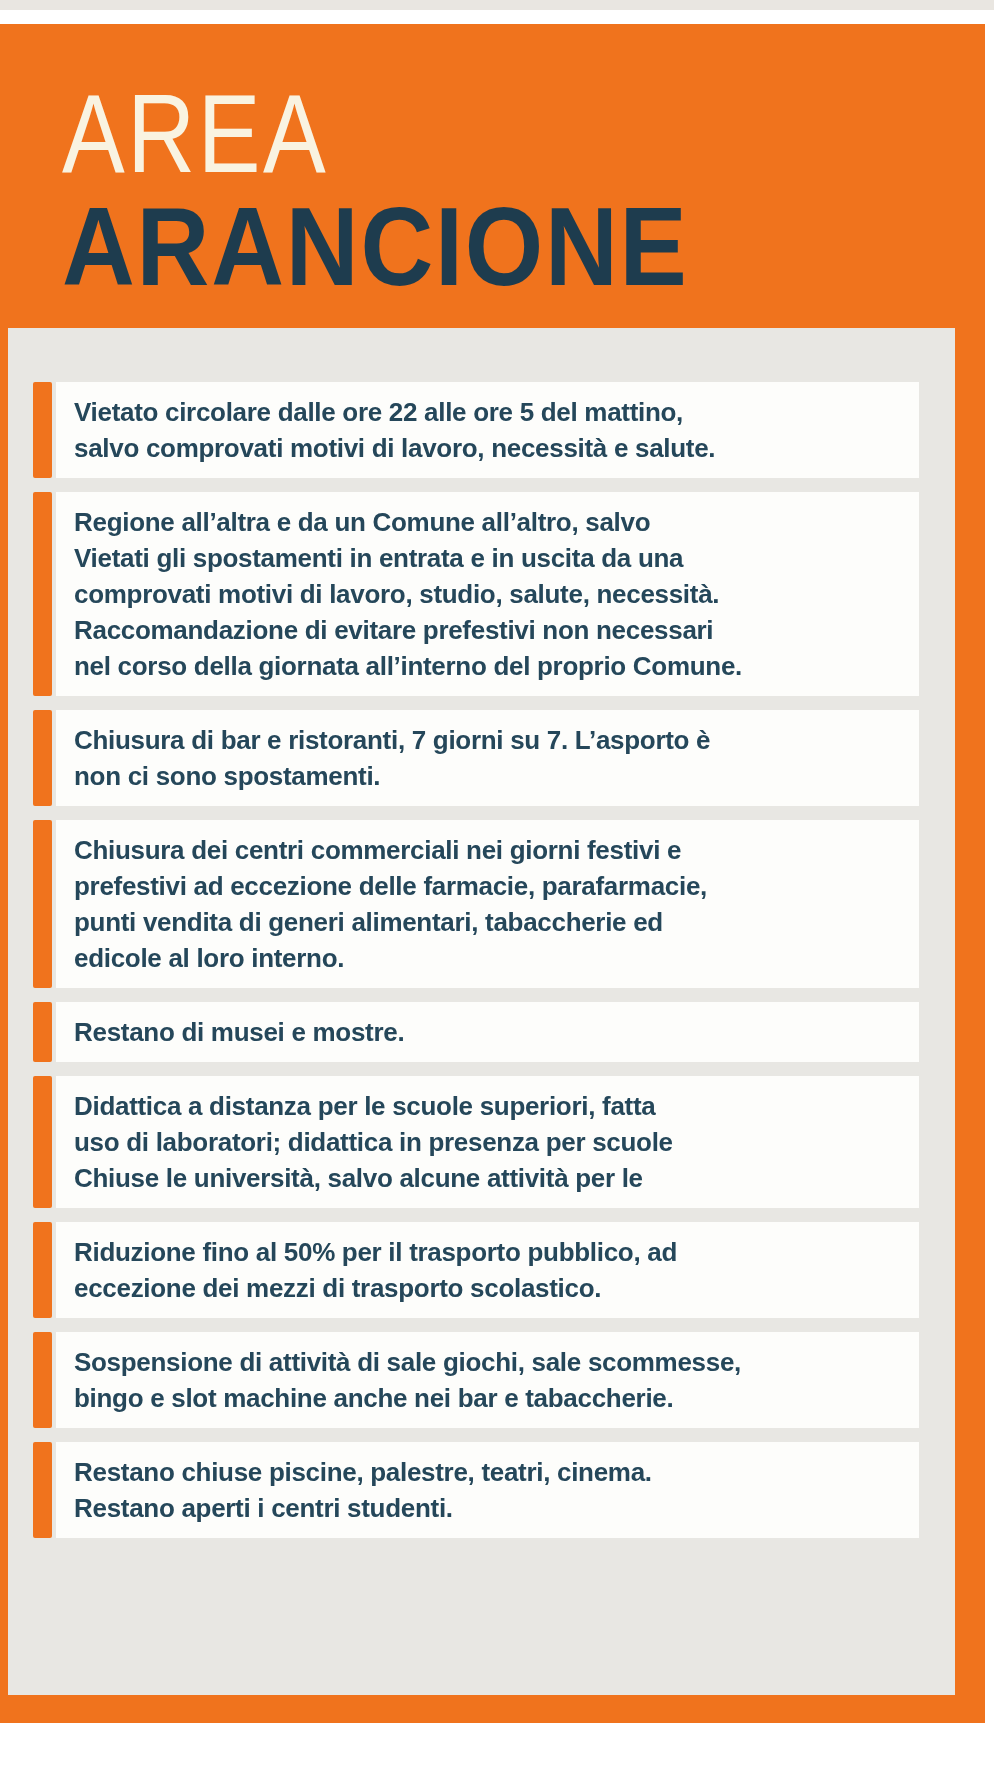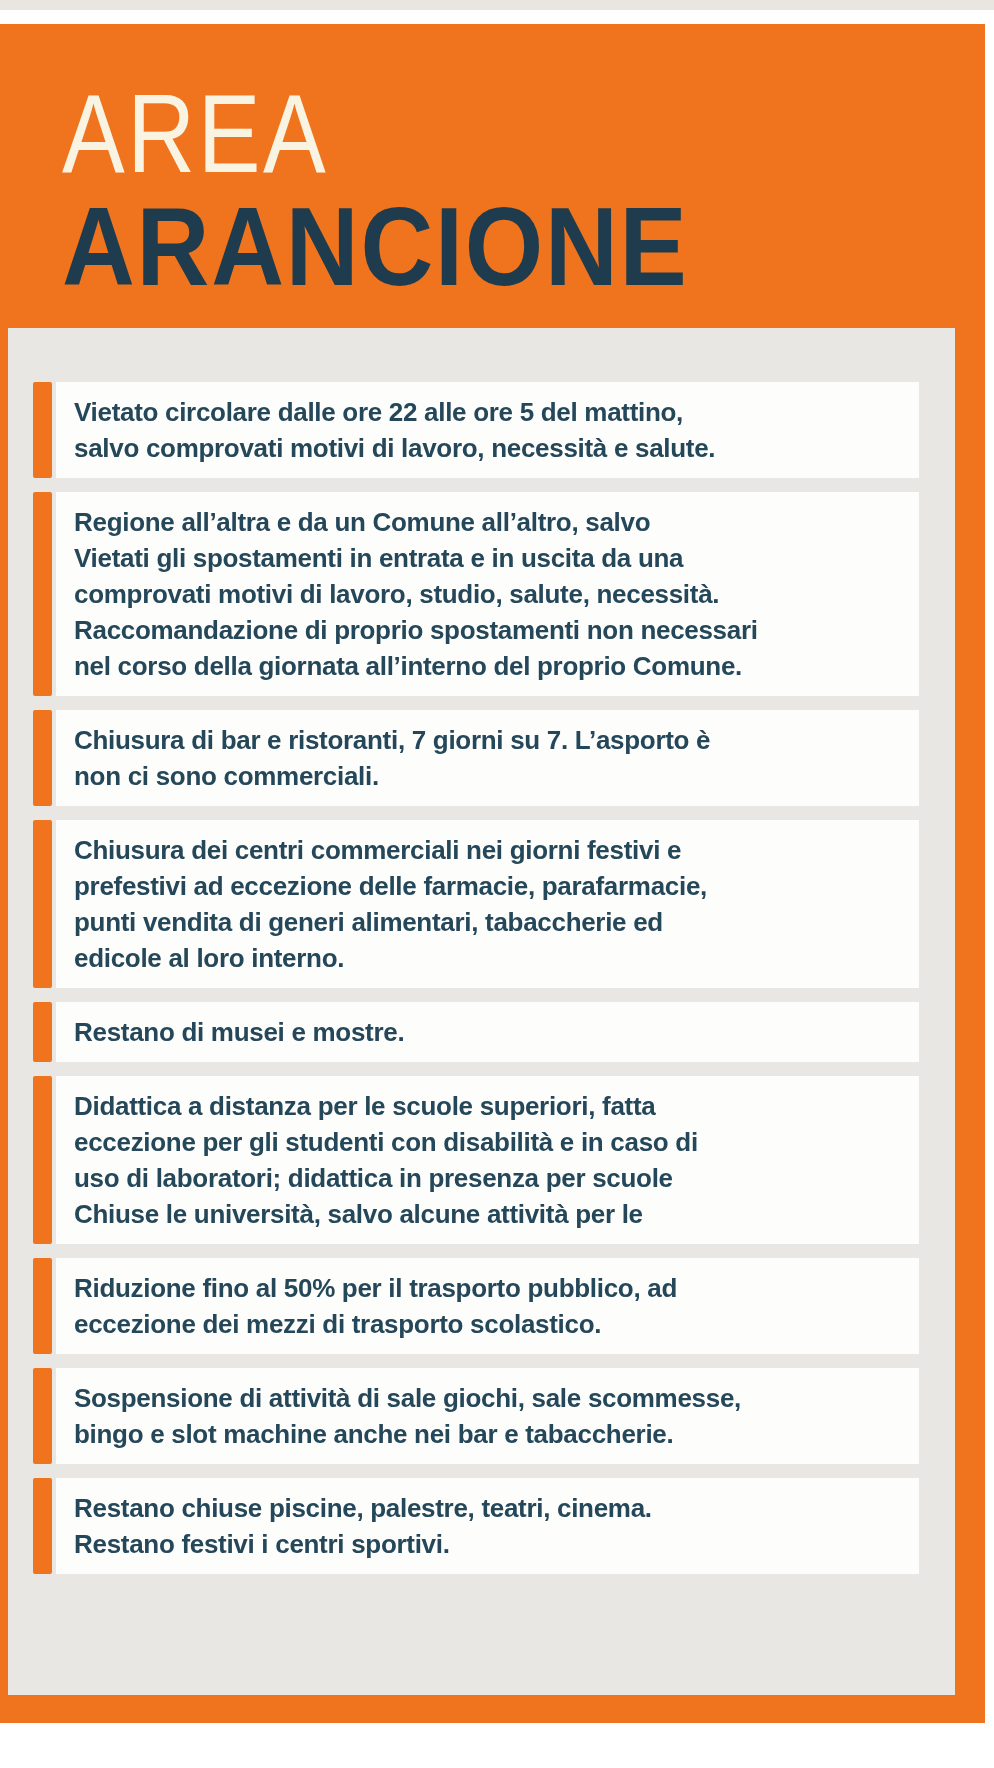--- a/index.html
+++ b/index.html
@@ -111,30 +111,30 @@
         <div class="rule-line">salvo comprovati motivi di lavoro, necessità e salute.</div>
       </div>
     </div>
 
     <div class="rule">
       <div class="rule-bar"></div>
       <div class="rule-card">
         <div class="rule-line">Regione all’altra e da un Comune all’altro, salvo</div>
         <div class="rule-line">Vietati gli spostamenti in entrata e in uscita da una</div>
         <div class="rule-line">comprovati motivi di lavoro, studio, salute, necessità.</div>
-        <div class="rule-line">Raccomandazione di proprio spostamenti non necessari</div>
+        <div class="rule-line">Raccomandazione di evitare prefestivi non necessari</div>
         <div class="rule-line">nel corso della giornata all’interno del proprio Comune.</div>
       </div>
     </div>
 
     <div class="rule">
       <div class="rule-bar"></div>
       <div class="rule-card">
         <div class="rule-line">Chiusura di bar e ristoranti, 7 giorni su 7. L’asporto è</div>
-        <div class="rule-line">non ci sono commerciali.</div>
+        <div class="rule-line">non ci sono spostamenti.</div>
       </div>
     </div>
 
     <div class="rule">
       <div class="rule-bar"></div>
       <div class="rule-card">
         <div class="rule-line">Chiusura dei centri commerciali nei giorni festivi e</div>
         <div class="rule-line">prefestivi ad eccezione delle farmacie, parafarmacie,</div>
         <div class="rule-line">punti vendita di generi alimentari, tabaccherie ed</div>
         <div class="rule-line">edicole al loro interno.</div>
@@ -145,21 +145,20 @@
       <div class="rule-bar"></div>
       <div class="rule-card">
         <div class="rule-line">Restano di musei e mostre.</div>
       </div>
     </div>
 
     <div class="rule">
       <div class="rule-bar"></div>
       <div class="rule-card">
         <div class="rule-line">Didattica a distanza per le scuole superiori, fatta</div>
-        <div class="rule-line">eccezione per gli studenti con disabilità e in caso di</div>
         <div class="rule-line">uso di laboratori; didattica in presenza per scuole</div>
         <div class="rule-line">Chiuse le università, salvo alcune attività per le</div>
       </div>
     </div>
 
     <div class="rule">
       <div class="rule-bar"></div>
       <div class="rule-card">
         <div class="rule-line">Riduzione fino al 50% per il trasporto pubblico, ad</div>
         <div class="rule-line">eccezione dei mezzi di trasporto scolastico.</div>
@@ -171,18 +170,18 @@
       <div class="rule-card">
         <div class="rule-line">Sospensione di attività di sale giochi, sale scommesse,</div>
         <div class="rule-line">bingo e slot machine anche nei bar e tabaccherie.</div>
       </div>
     </div>
 
     <div class="rule">
       <div class="rule-bar"></div>
       <div class="rule-card">
         <div class="rule-line">Restano chiuse piscine, palestre, teatri, cinema.</div>
-        <div class="rule-line">Restano festivi i centri sportivi.</div>
+        <div class="rule-line">Restano aperti i centri studenti.</div>
       </div>
     </div>
 
   </div>
 </div>
 
 </body></html>

